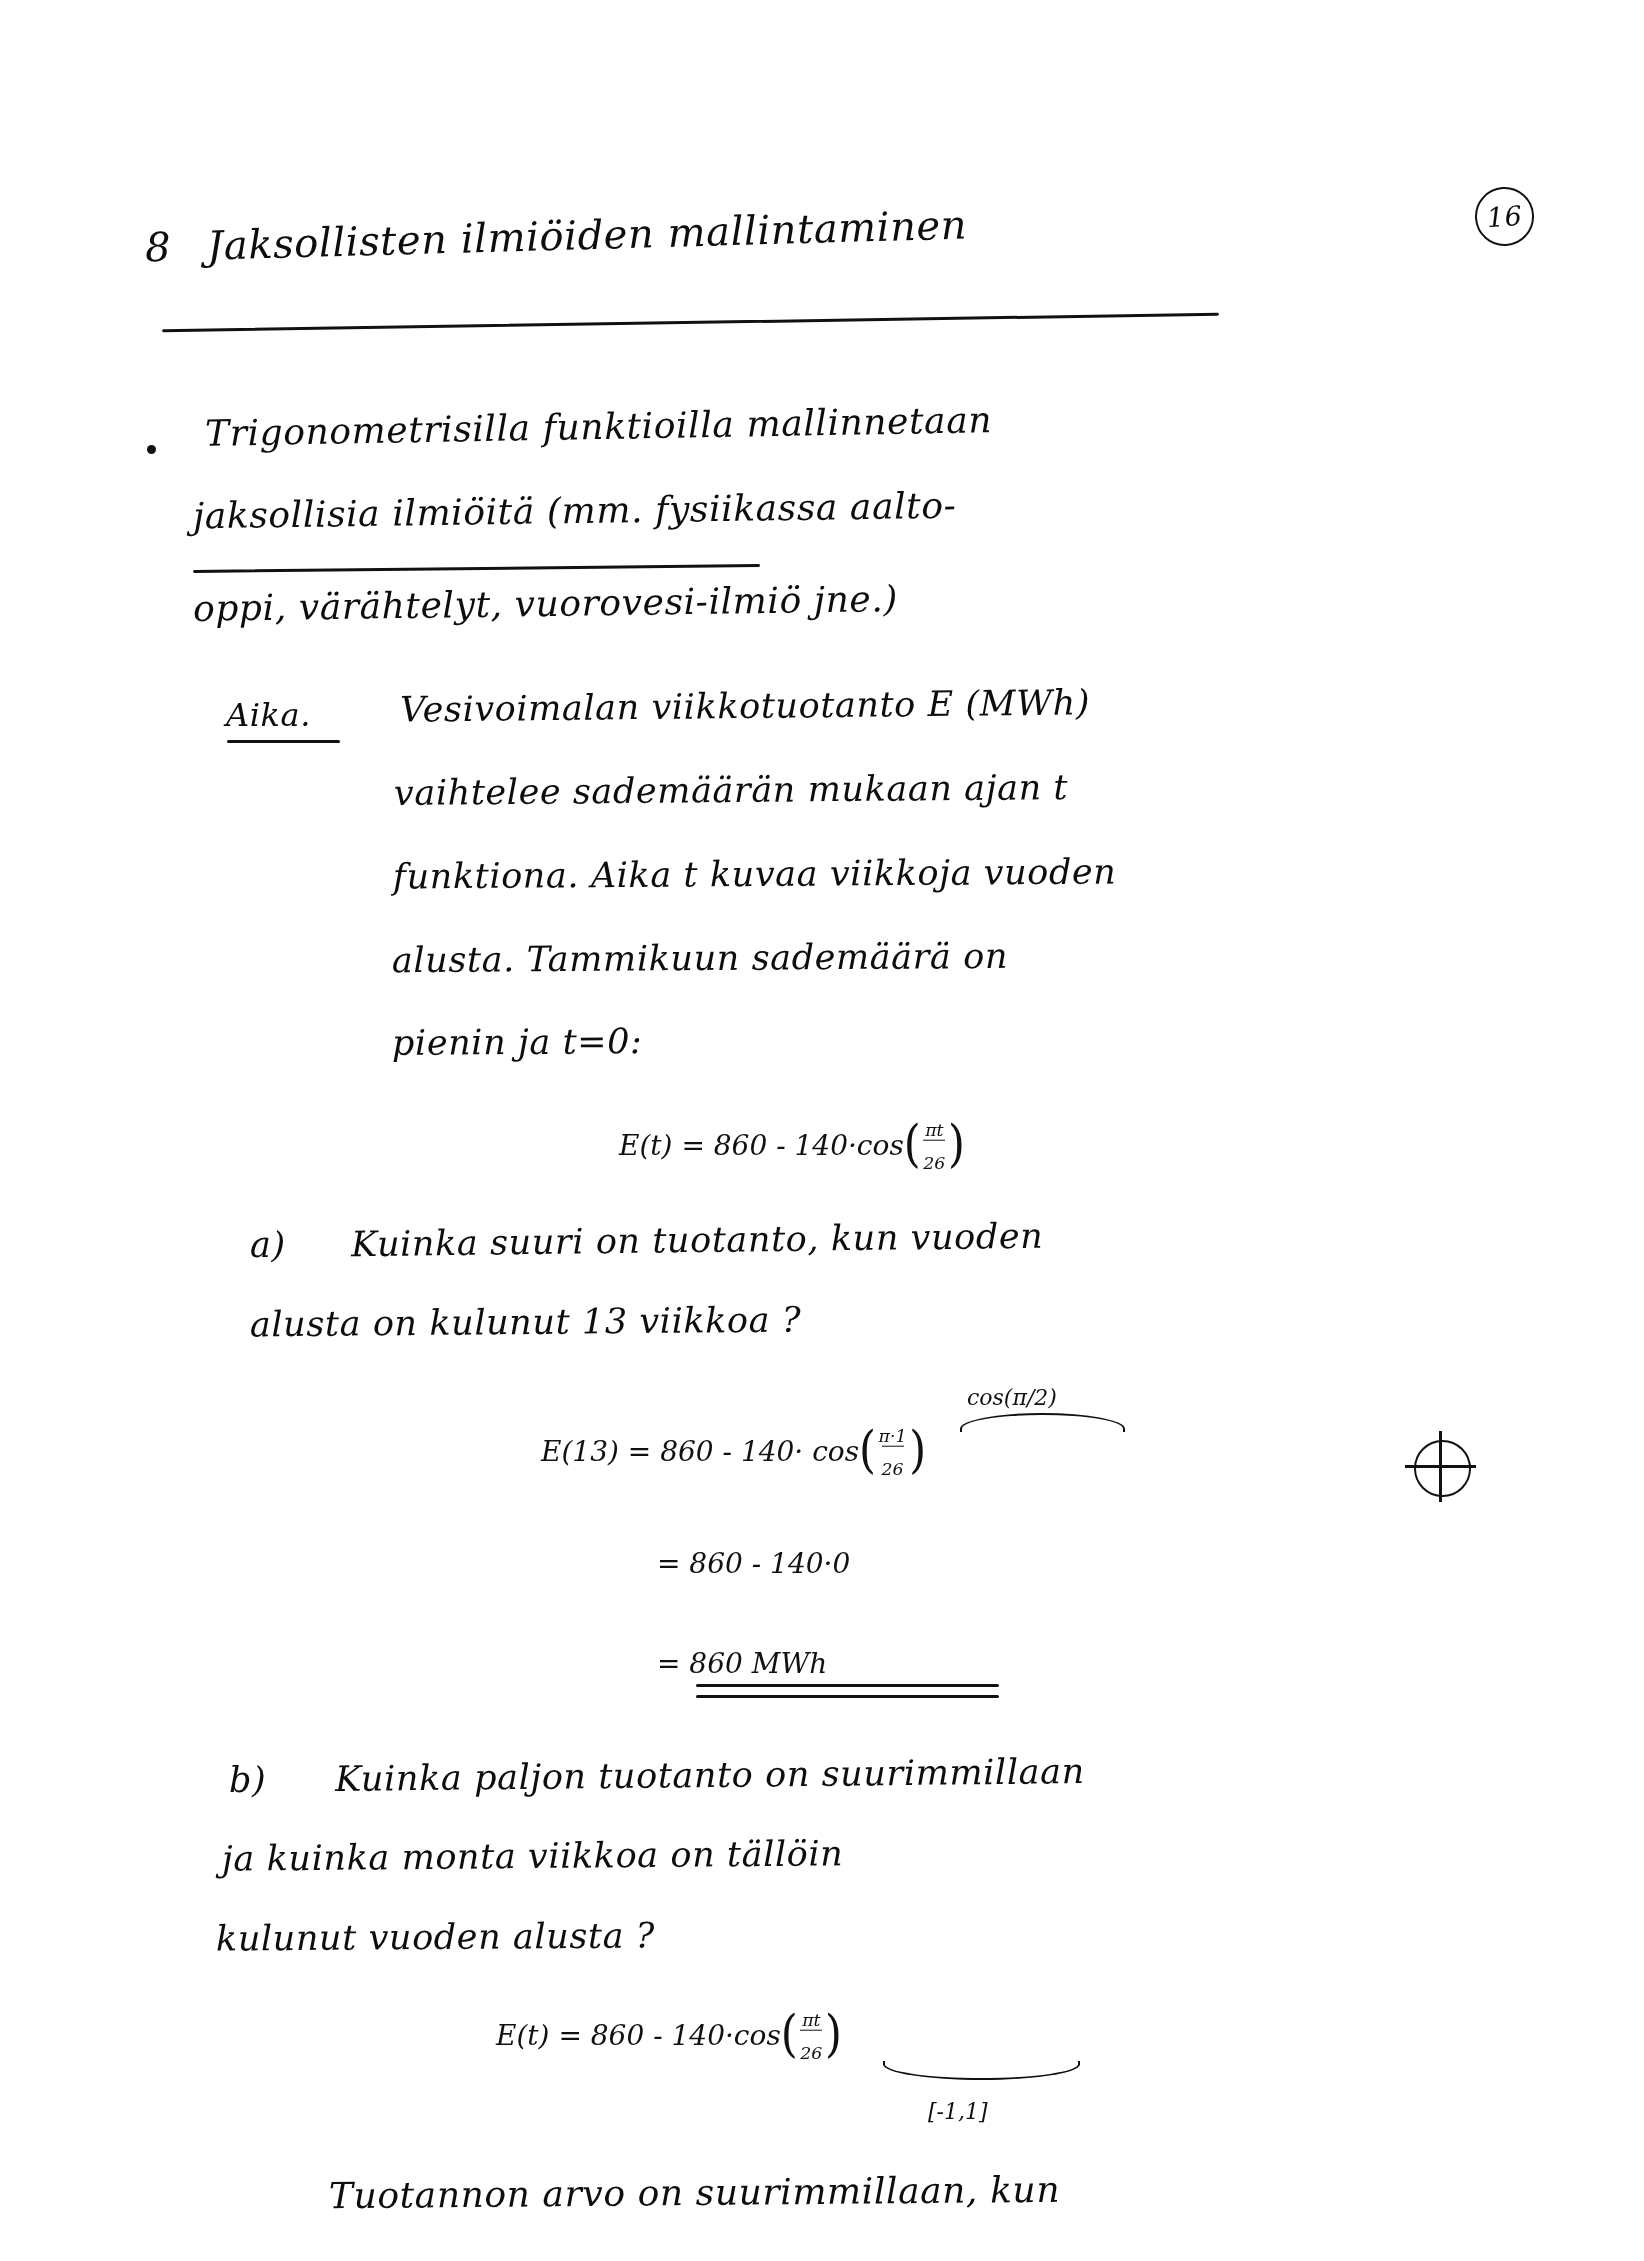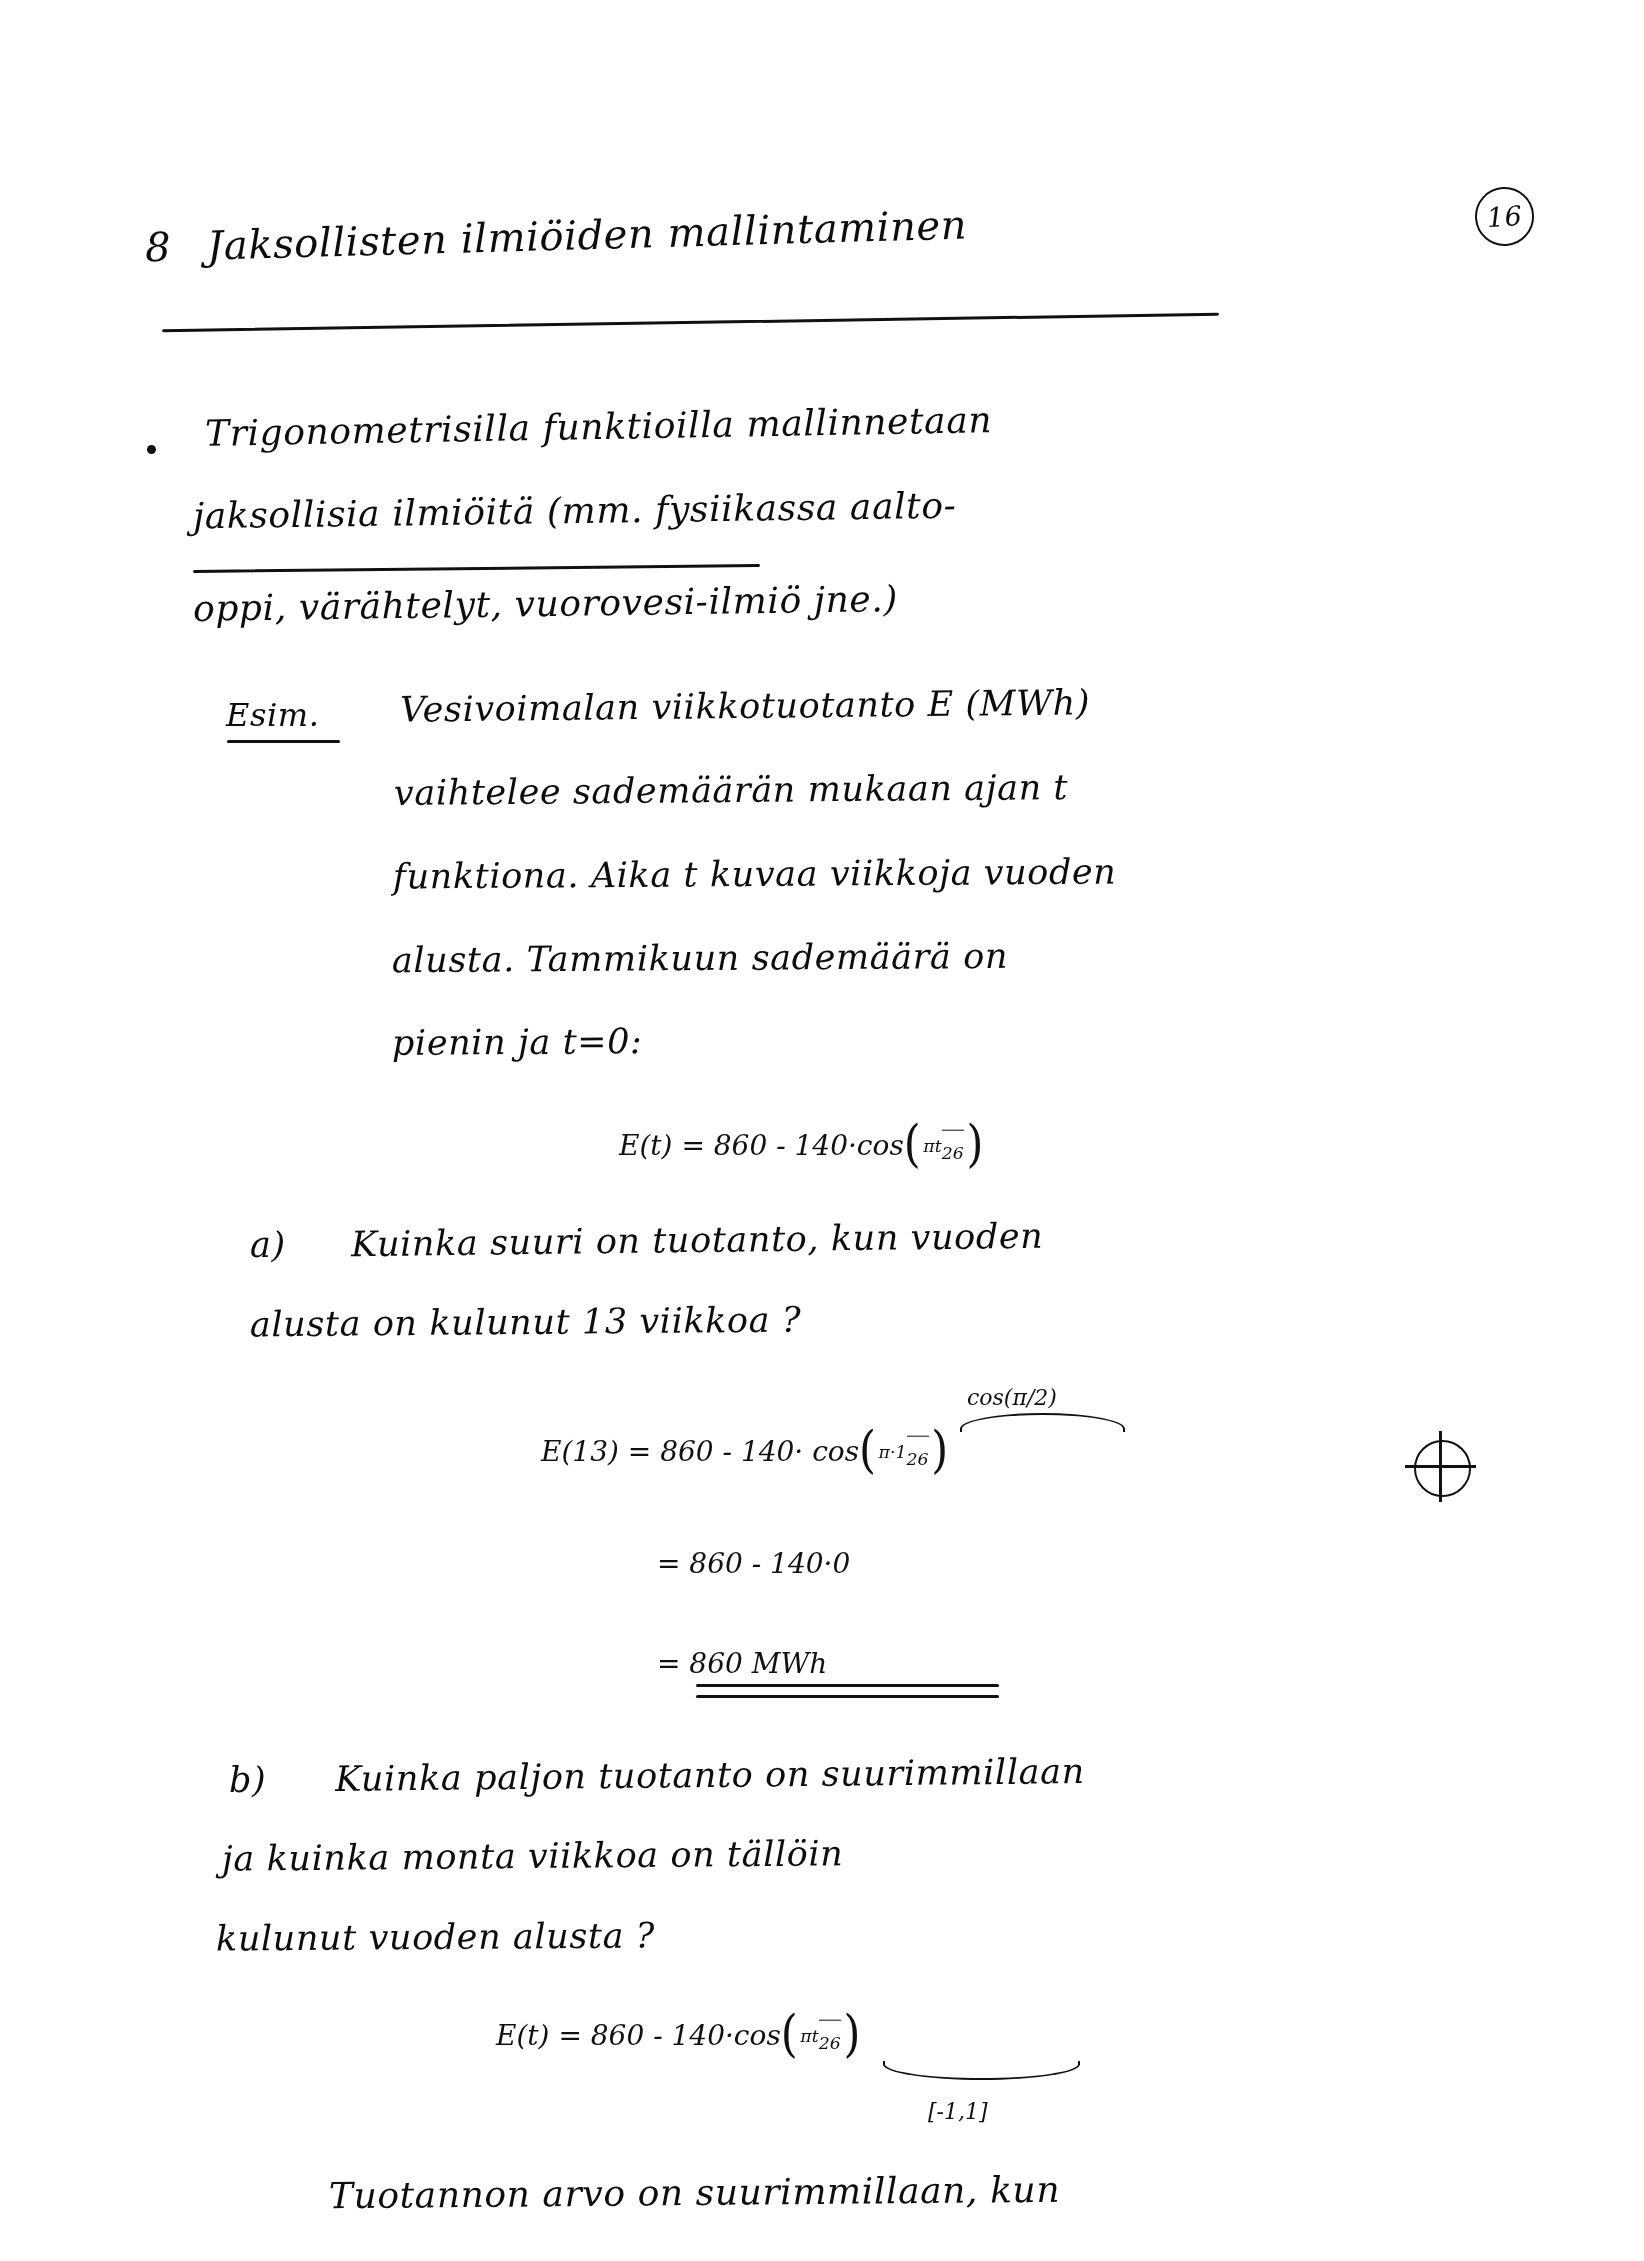--- a/index.html
+++ b/index.html
@@ -91,21 +91,21 @@
   
   .math {
     position: absolute;
     font-size: 28px;
     font-family: "DejaVu Serif", serif;
     font-style: italic;
     white-space: nowrap;
   }
   .frac {
     display: inline-flex;
-    flex-direction: row;
+    flex-direction: column;
     align-items: center;
     vertical-align: middle;
     font-size: 0.62em;
     line-height: 1.05;
     margin: 0 2.6px;
     transform: translateY(-1.3px);
   }
   .frac .den { border-top: 1.9px solid #111; padding-top: 13px; }
   .paren-big {
     font-size: 1.55em;
@@ -179,21 +179,21 @@
     <span class="num">8</span><span>Jaksollisten ilmiöiden mallintaminen</span>
   </div>
   <div class="heading-rule"></div>
 
   <div class="bullet-dot"></div>
   <div class="line hw" style="left:205px; top:406px; font-size:36px; transform:rotate(-1deg);">Trigonometrisilla funktioilla mallinnetaan</div>
   <div class="line hw" style="left:193px; top:490px; font-size:36px; transform:rotate(-0.8deg);">jaksollisia ilmiöitä (mm. fysiikassa aalto-</div>
   <div class="underline" style="left:193px; top:567px; width:567px; transform:rotate(-0.6deg);"></div>
   <div class="line hw" style="left:193px; top:583px; font-size:36px; transform:rotate(-0.8deg);">oppi, värähtelyt, vuorovesi-ilmiö jne.)</div>
 
-  <div class="line hw" style="left:226px; top:696px; font-size:32px;">Esim.</div>
+  <div class="line hw" style="left:226px; top:696px; font-size:32px;">Aika.</div>
   <div class="underline" style="left:227px; top:740px; width:113px;"></div>
 
   <div class="line hw" style="left:400px; top:686px; font-size:35px; transform:rotate(-0.6deg);">Vesivoimalan viikkotuotanto E (MWh)</div>
   <div class="line hw" style="left:394px; top:770px; font-size:35px; transform:rotate(-0.5deg);">vaihtelee sademäärän mukaan ajan t</div>
   <div class="line hw" style="left:393px; top:854px; font-size:35px; transform:rotate(-0.4deg);">funktiona. Aika t kuvaa viikkoja vuoden</div>
   <div class="line hw" style="left:392px; top:938px; font-size:35px; transform:rotate(-0.4deg);">alusta. Tammikuun sademäärä on</div>
   <div class="line hw" style="left:392px; top:1022px; font-size:35px; transform:rotate(-0.4deg);">pienin ja t=0:</div>
 
   <div class="math" style="left:619px; top:1115px;">
     <span>E(t) = 860 - 140·cos</span><span class="paren-big">(</span><span class="frac">

